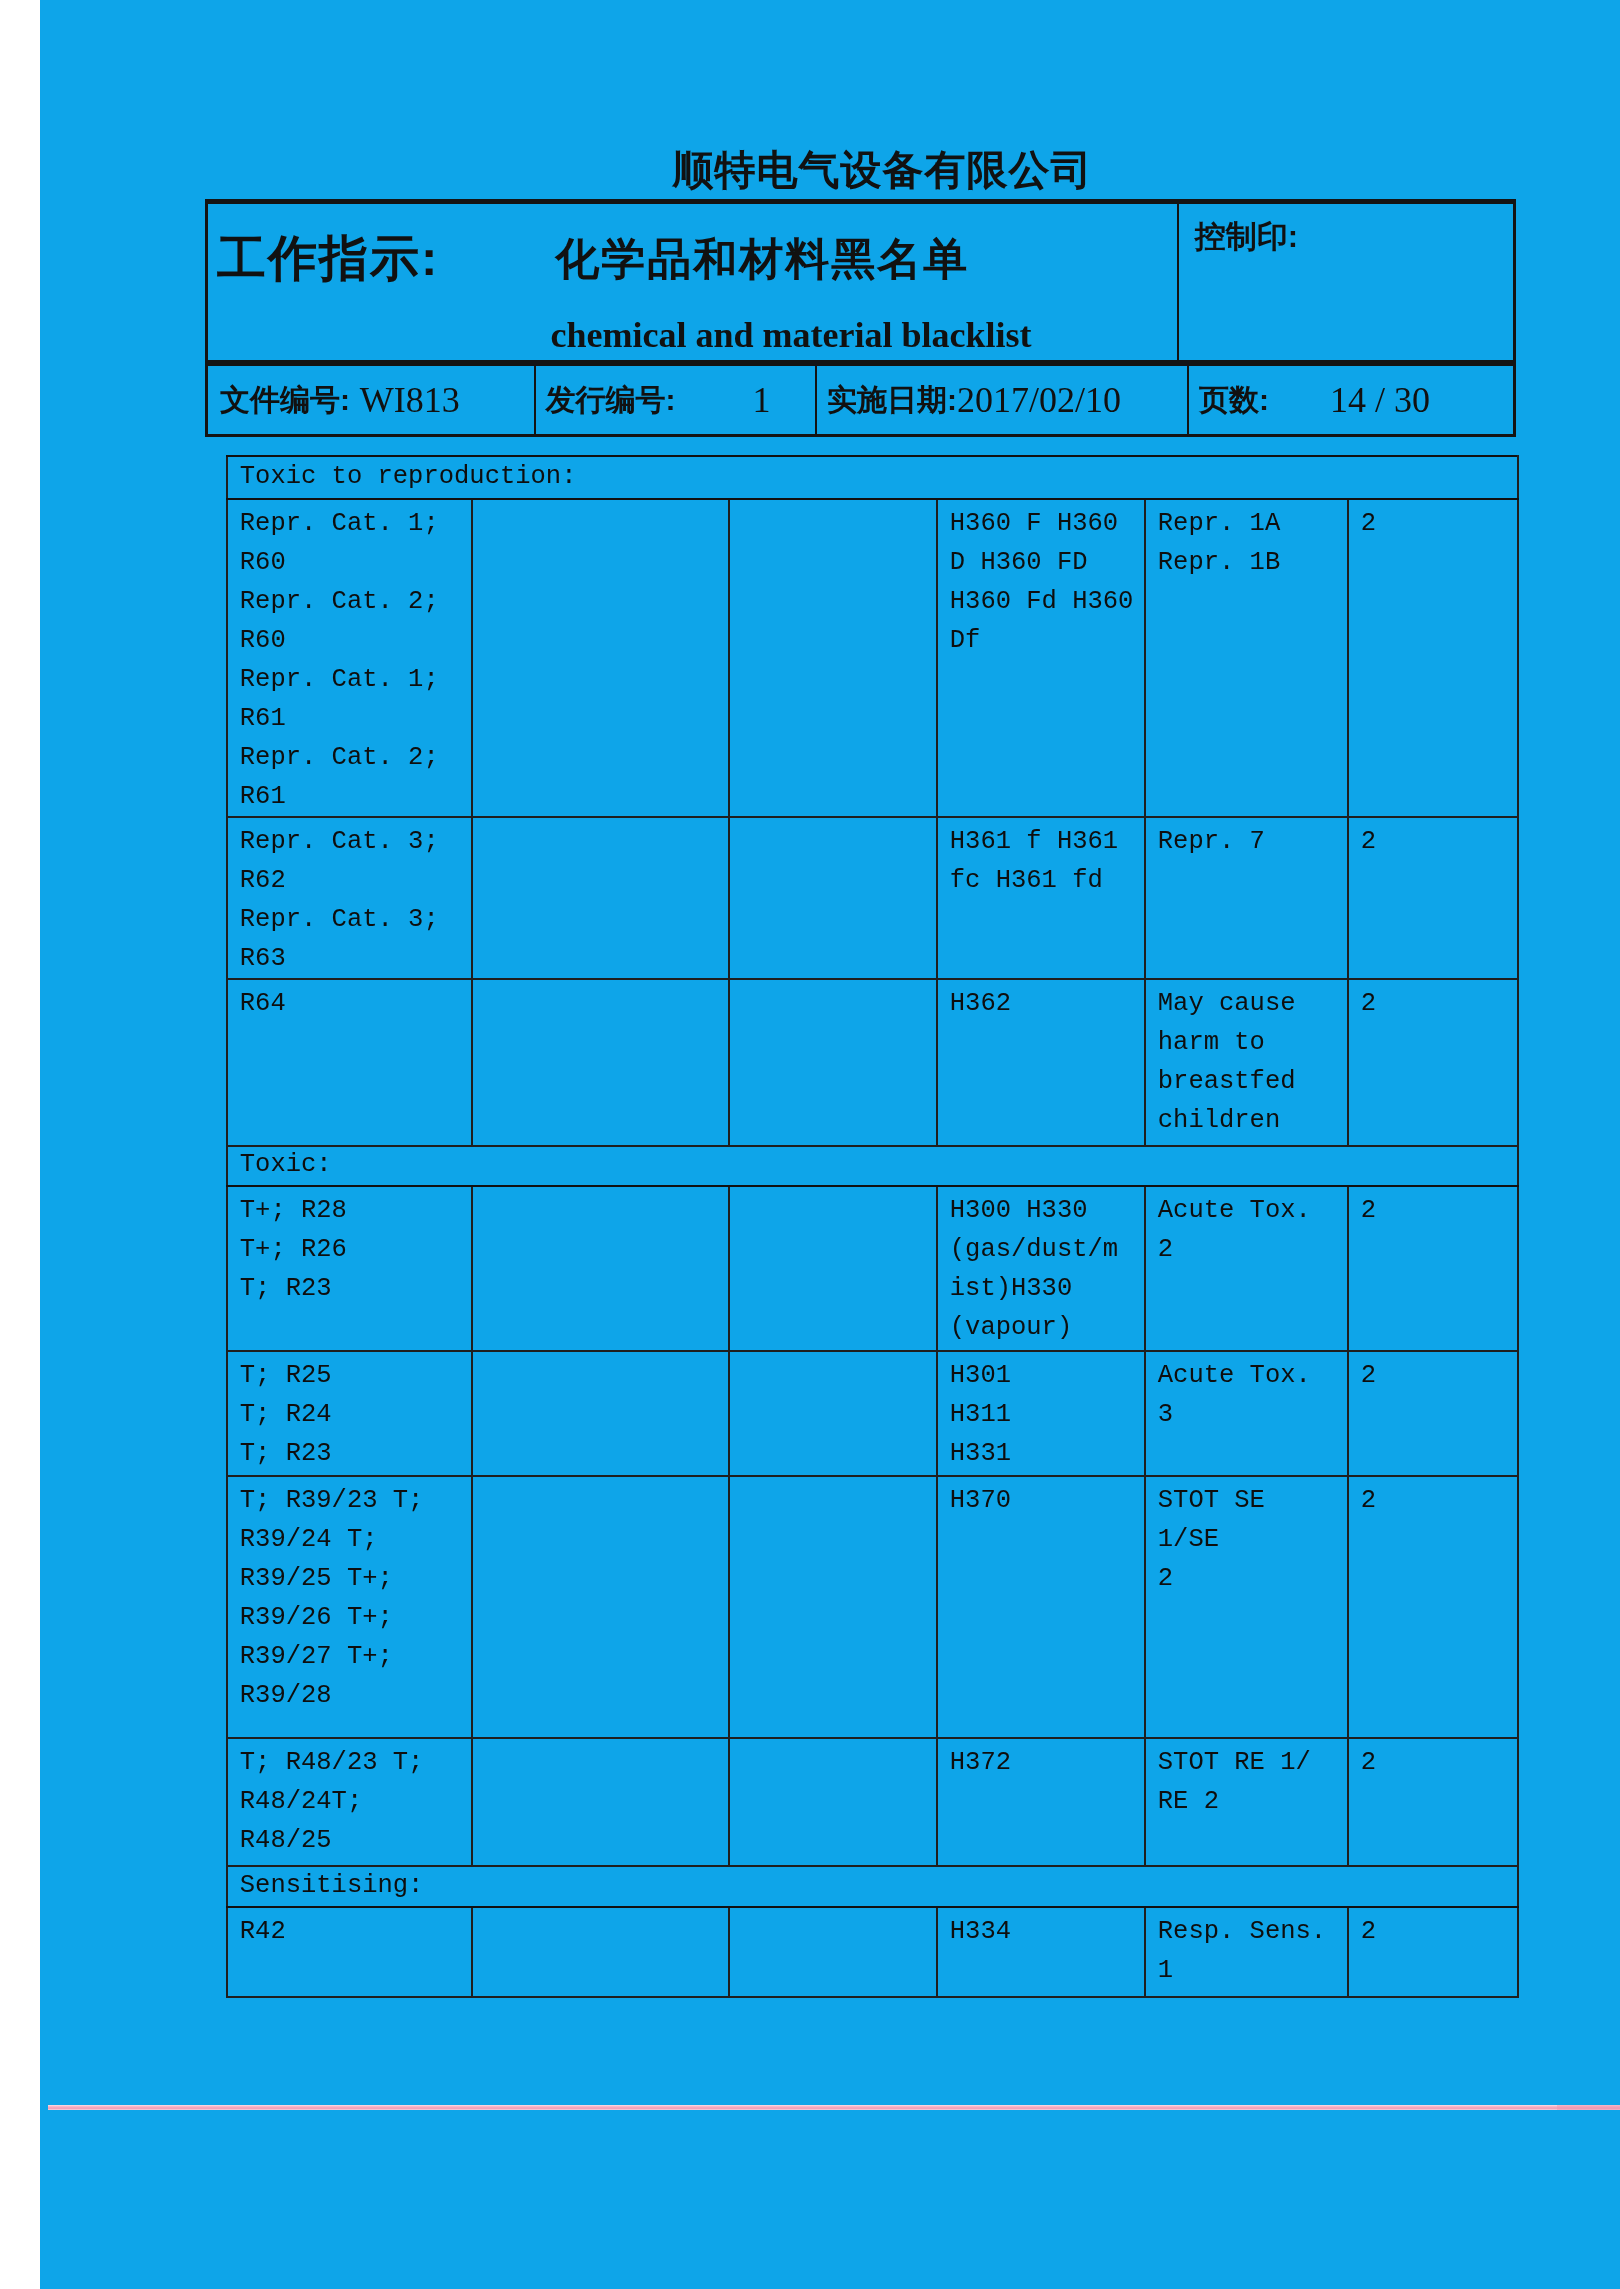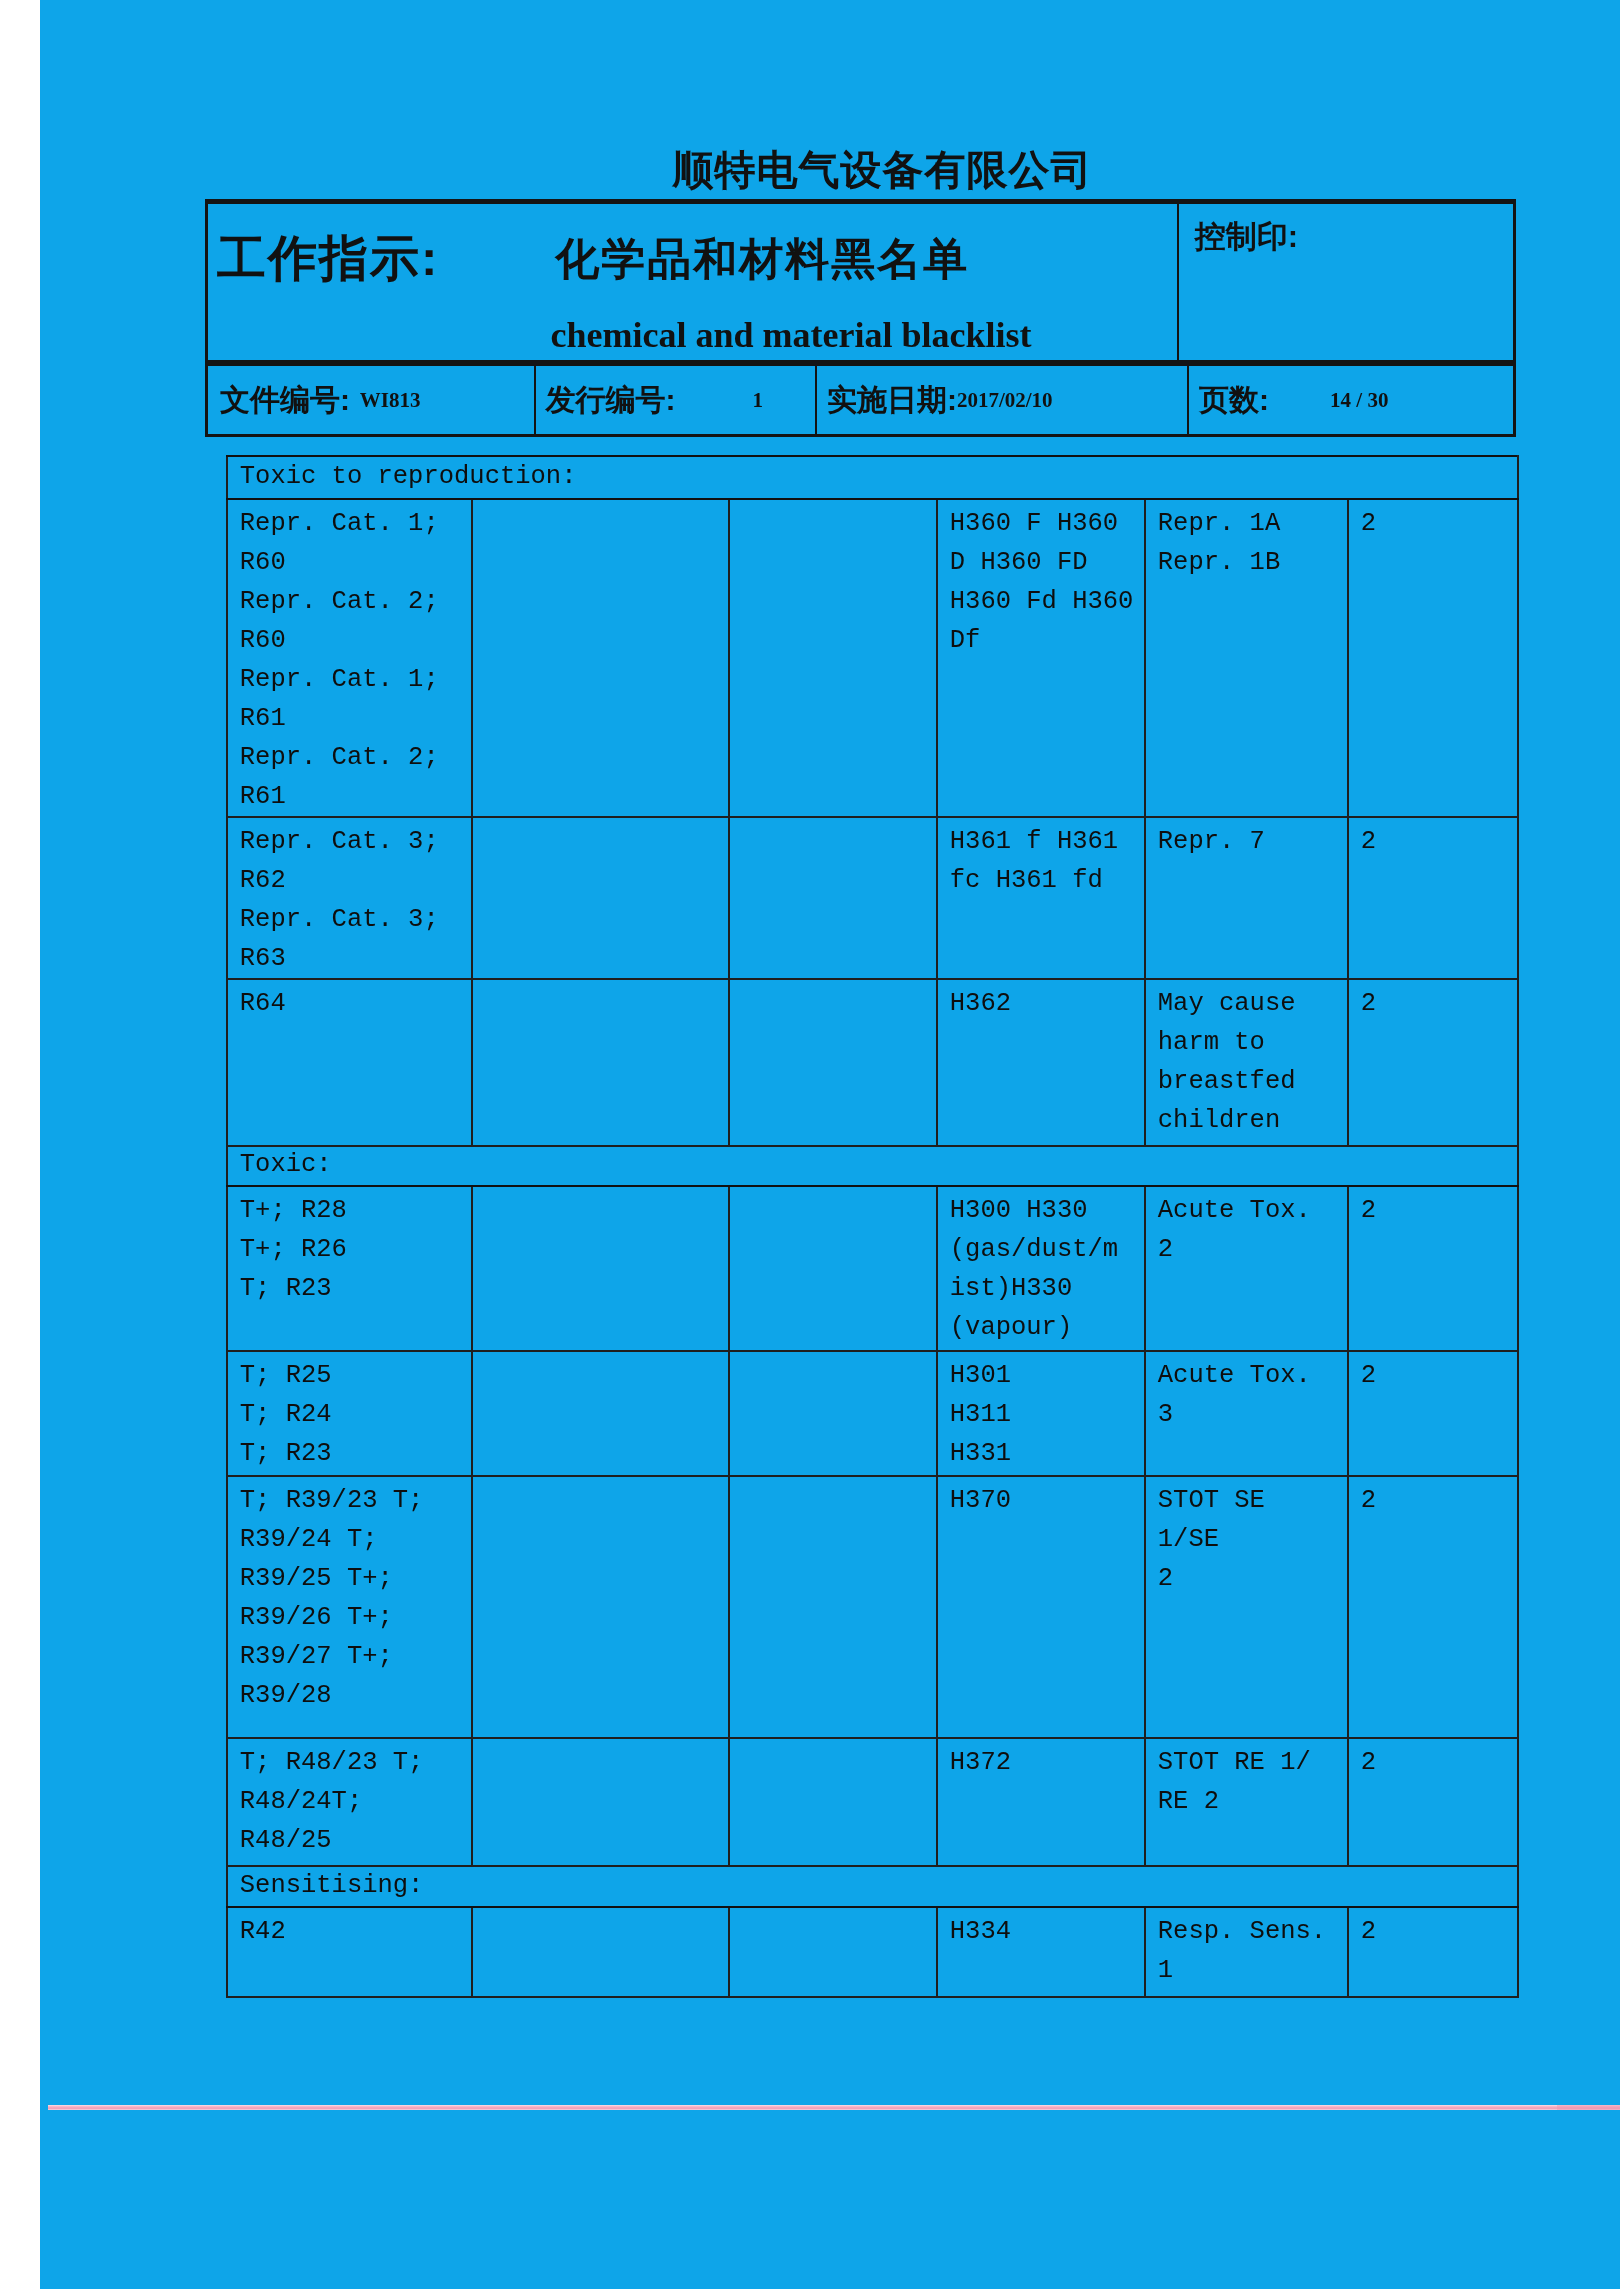--- a/index.html
+++ b/index.html
@@ -113,22 +113,22 @@
   .ic-1 { width: 330px; padding-left: 12px; }
   .ic-2 { width: 285px; gap: 20px; }
   .ic-3 { width: 377px; }
   .ic-4 { width: 330px; }
   .info-label {
     font-size: 30px;
     font-weight: bold;
   }
   .info-value {
     font-family: "Liberation Serif", serif;
-    font-size: 21px;
-    font-weight: bold;
+    font-size: 36px;
+    font-weight: normal;
   }
   .ic-1 .info-value { margin-left: 9.8px; }
   .ic-2 .info-value { margin-left: 57px; }
   .ic-3 .info-value { margin-left: 0; }
   .ic-4 .info-value { margin-left: 61px; }
 
   
   table.blacklist {
     position: absolute;
     left: 186px;

